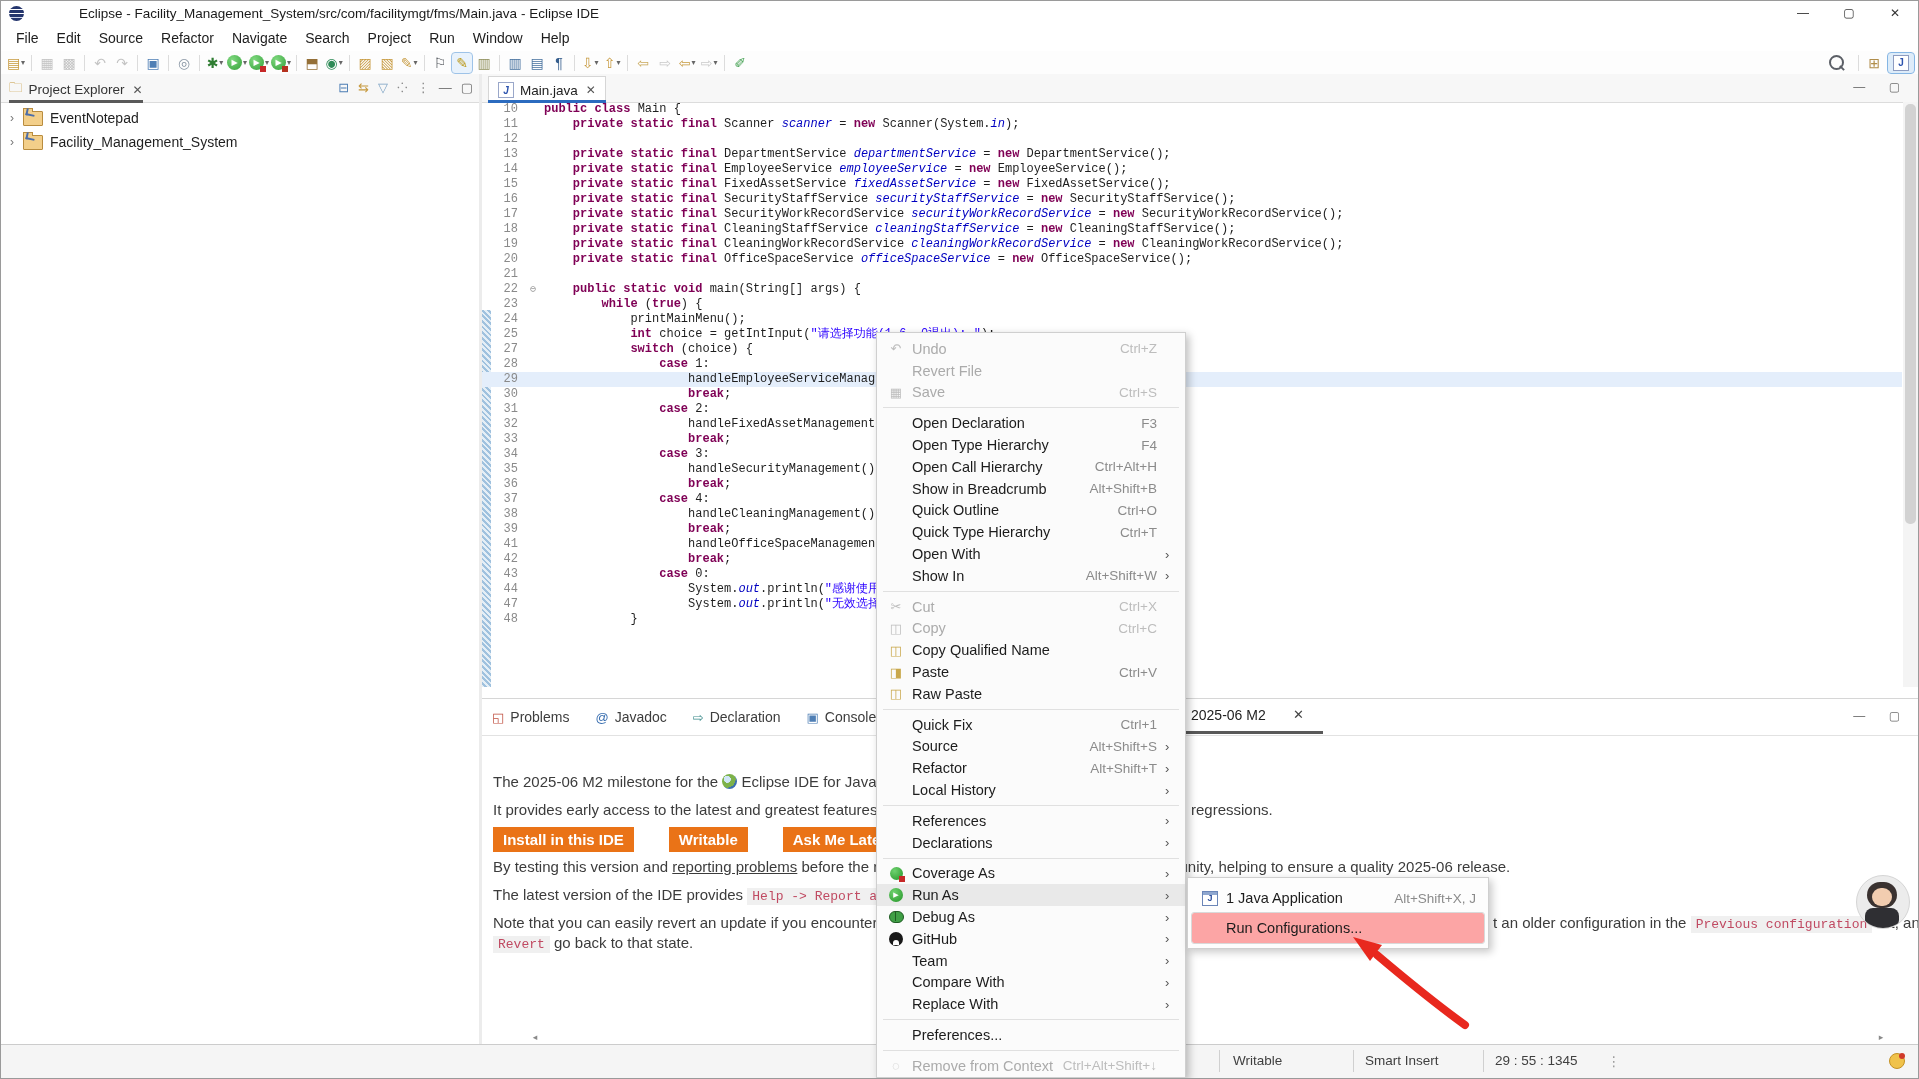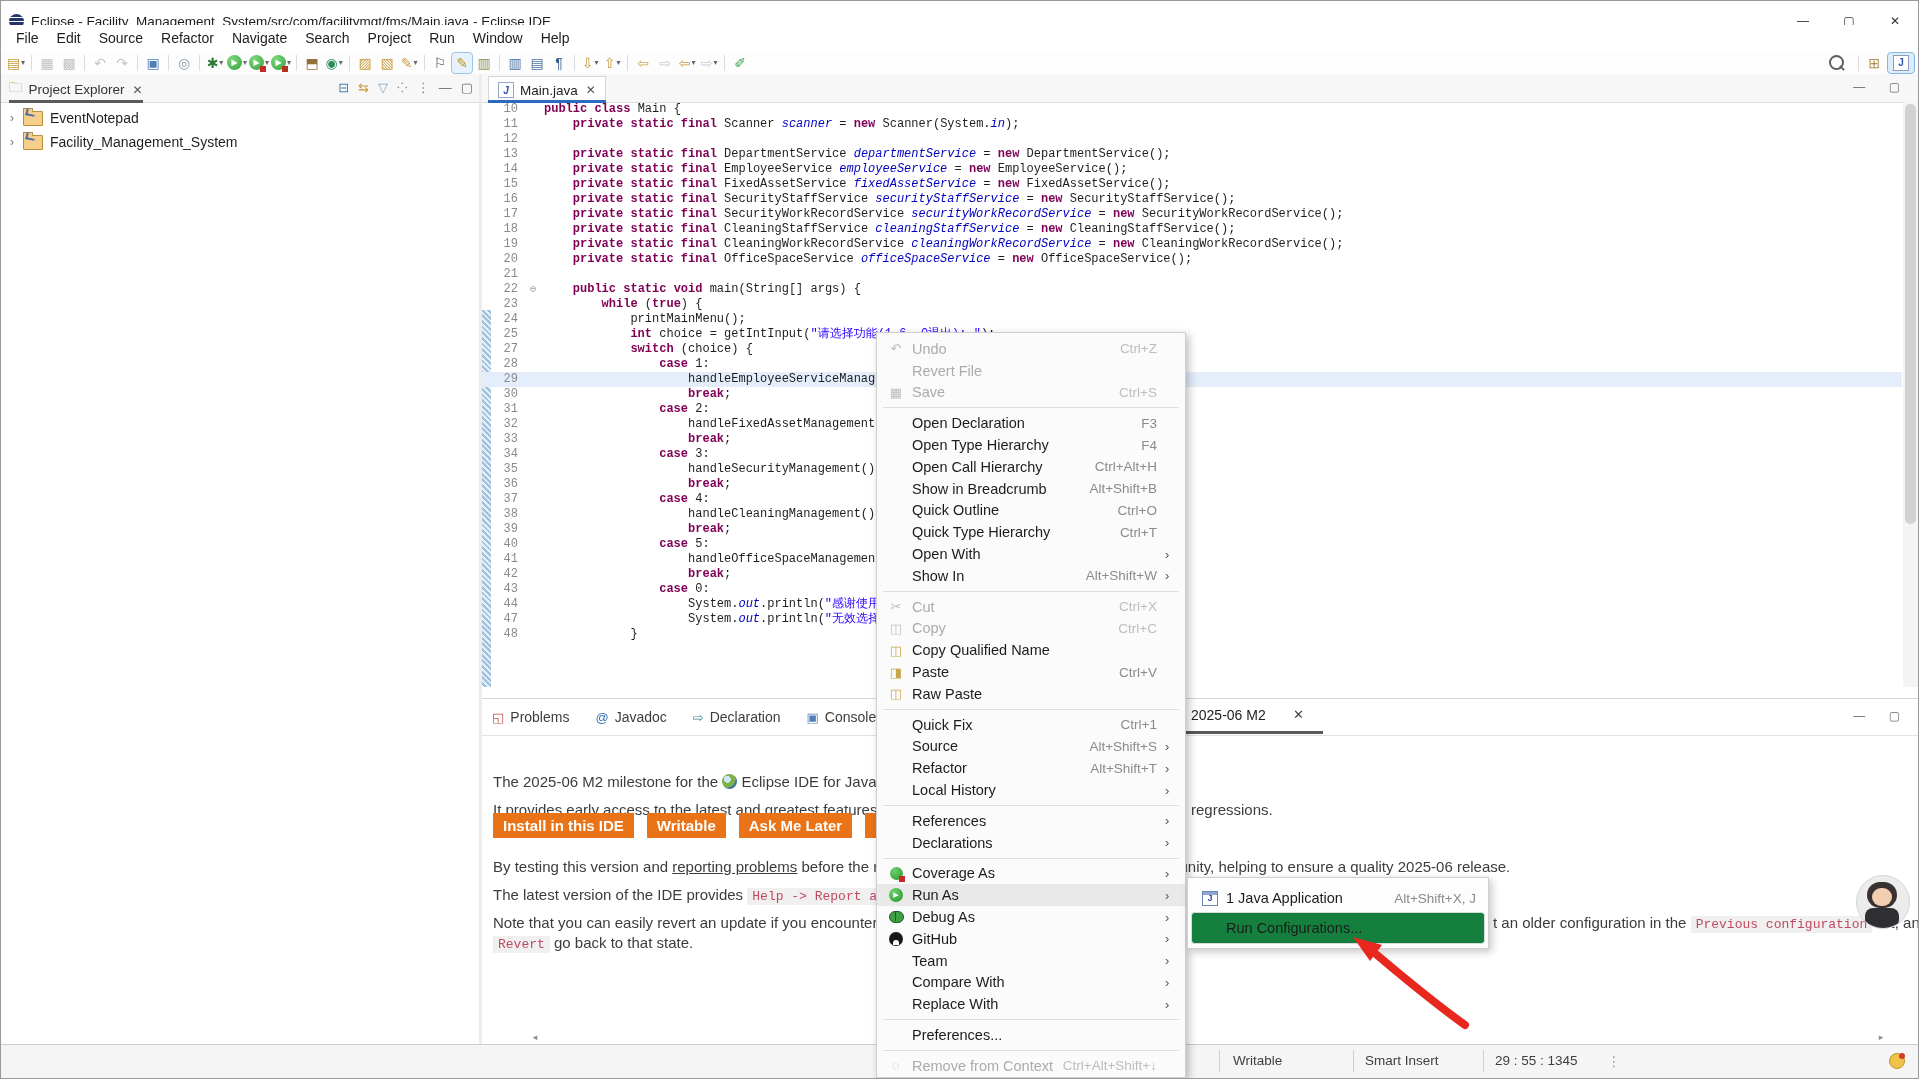--- a/index.html
+++ b/index.html
@@ -1,19 +1,19 @@
 <!DOCTYPE html>
 <html><head>
 <meta charset="utf-8">
 <style>
   html,body{margin:0;padding:0;background:#c9c9c9;}
   .app{position:relative;width:1919px;height:1079px;background:#ffffff;overflow:hidden;
        font-family:"Liberation Sans",sans-serif;color:#1e1e1e;border:1px solid #9a9a9a;box-sizing:border-box;}
   
-  .titlebar{position:absolute;left:0;top:8px;right:0;height:24px;background:#fff;display:flex;align-items:center;}
+  .titlebar{position:absolute;left:0;top:0;right:0;height:24px;background:#fff;display:flex;align-items:center;gap:48px;}
   .ecl-logo{width:15px;height:15px;border-radius:50%;margin:0 7px 0 8px;
     background:linear-gradient(180deg,#24356d 0 3px,#fff 3px 4px,#24356d 4px 7px,#fff 7px 8px,#24356d 8px 11px,#cfd6ea 11px 12px,#24356d 12px 15px);}
   .title-text{font-size:13.5px;color:#1b1b1b;}
   .win-controls{position:absolute;right:0;top:0;height:24px;display:flex;}
   .win-btn{width:46px;height:24px;display:flex;align-items:center;justify-content:center;font-size:12px;color:#333;}
   
   .menubar{position:absolute;left:0;top:24px;right:0;height:26px;background:#fff;display:flex;align-items:center;padding-left:6px;}
   .menu-item{padding:3px 9px;font-size:14px;color:#1d1d1d;}
   
   .toolbar{position:absolute;left:0;top:50px;right:0;height:23px;background:#fdfdfd;border-bottom:1px solid #e4e4e4;display:flex;align-items:center;padding-left:4px;}
@@ -75,21 +75,21 @@
   .btab .bic{margin-right:6px;font-size:13px;}
   .btab-active{position:absolute;left:639px;top:0;width:202px;height:35px;}
   .btab-active .lbl{position:absolute;left:70px;top:8px;font-size:14px;color:#222;}
   .btab-active .x{position:absolute;left:172px;top:8px;font-size:13px;color:#444;}
   .btab-active .under{position:absolute;left:58px;right:0;bottom:0;height:3px;background:#595959;}
   .bmm{position:absolute;right:8px;top:10px;color:#6e6e6e;font-size:12px;letter-spacing:10px;}
   .bcontent{position:absolute;left:0;top:36px;right:0;bottom:0;font-size:15px;color:#3c3c3c;}
   .bline{position:absolute;white-space:nowrap;}
   .codechip{font-family:"Liberation Mono","DejaVu Sans Mono",monospace;font-size:13px;color:#c04a62;background:#f0f0f0;padding:1px 5px;}
   .blink{text-decoration:underline;}
-  .btn-row{position:absolute;left:11px;top:78px;display:flex;}
+  .btn-row{position:absolute;left:11px;top:92px;display:flex;gap:22px;}
   .obtn{background:#ea7317;color:#fff;font-weight:bold;font-size:15px;padding:4px 10px;margin-right:13px;white-space:nowrap;}
   .sphere{display:inline-block;width:15px;height:15px;border-radius:50%;vertical-align:-2px;
       background:radial-gradient(circle at 35% 35%,#cfe6f7 0 25%,#7db24a 26% 60%,#3d6fae 61% 100%);}
   .avatar{position:absolute;left:1374px;top:140px;width:52px;height:52px;border-radius:50%;background:#ececec;border:1px solid #d5d5d5;overflow:hidden;}
   .av-hair{position:absolute;left:10px;top:6px;width:30px;height:26px;border-radius:14px;background:#3a3230;}
   .av-face{position:absolute;left:15px;top:12px;width:20px;height:18px;border-radius:9px;background:#f2cdb0;}
   .av-body{position:absolute;left:8px;top:32px;width:34px;height:20px;border-radius:8px;background:#2f2f33;}
   
   .statusbar{position:absolute;left:0;right:0;bottom:0;height:33px;background:#f5f5f5;border-top:1px solid #cccccc;font-size:13.5px;color:#3f3f3f;}
   .st{position:absolute;top:8px;}
@@ -114,21 +114,21 @@
   .ic-bug{width:13px;height:10px;border-radius:6px;background:#3f9f45;border:1px solid #1f5c23;position:relative;}
   .ic-bug::before{content:"";position:absolute;left:5px;top:-1px;width:1px;height:10px;background:#1f5c23;}
   .ic-gh{width:14px;height:14px;border-radius:50%;background:#191919;position:relative;}
   .ic-gh::after{content:"";position:absolute;left:4px;top:8px;width:6px;height:5px;border-radius:3px 3px 0 0;background:#fff;}
   .ic-japp{width:14px;height:13px;background:#fff;border:1px solid #6b86b8;position:relative;font-size:9px;font-weight:bold;color:#2d4f9e;text-align:center;line-height:13px;}
   .ic-japp::before{content:"";position:absolute;left:0;top:0;right:0;height:3px;background:#8fa7cf;}
   
   .submenu{position:absolute;left:1186px;top:876px;width:302px;height:72px;background:#fdfdfd;border:1px solid #cfcfcf;
        box-shadow:3px 3px 8px rgba(0,0,0,.22);z-index:55;padding-top:5px;box-sizing:border-box;}
   .srow{height:30px;display:flex;align-items:center;font-size:14.5px;color:#1c1c1c;margin:0 4px;}
-  .srow.hl{background:#15803d;outline:1px solid #d9d9d9;border-radius:2px;}
+  .srow.hl{background:#fca5a5;outline:1px solid #d9d9d9;border-radius:2px;}
   .srow .mi{margin-left:6px;}
   .arrow-svg{position:absolute;left:0;top:0;z-index:60;pointer-events:none;}
 </style>
 </head>
 <body>
 
 <div class="app">
 
   <div class="titlebar">
     <div class="ecl-logo"></div>
@@ -341,21 +341,20 @@
         <div class="cl"><span class="gut">30</span><span class="fold"></span><span class="p">                    </span><span class="k">break</span><span class="p">;</span></div>
         <div class="cl"><span class="gut">31</span><span class="fold"></span><span class="p">                </span><span class="k">case</span><span class="p"> 2:</span></div>
         <div class="cl"><span class="gut">32</span><span class="fold"></span><span class="p">                    </span><span class="m">handleFixedAssetManagement</span><span class="p">();</span></div>
         <div class="cl"><span class="gut">33</span><span class="fold"></span><span class="p">                    </span><span class="k">break</span><span class="p">;</span></div>
         <div class="cl"><span class="gut">34</span><span class="fold"></span><span class="p">                </span><span class="k">case</span><span class="p"> 3:</span></div>
         <div class="cl"><span class="gut">35</span><span class="fold"></span><span class="p">                    </span><span class="m">handleSecurityManagement</span><span class="p">();</span></div>
         <div class="cl"><span class="gut">36</span><span class="fold"></span><span class="p">                    </span><span class="k">break</span><span class="p">;</span></div>
         <div class="cl"><span class="gut">37</span><span class="fold"></span><span class="p">                </span><span class="k">case</span><span class="p"> 4:</span></div>
         <div class="cl"><span class="gut">38</span><span class="fold"></span><span class="p">                    </span><span class="m">handleCleaningManagement</span><span class="p">();</span></div>
         <div class="cl"><span class="gut">39</span><span class="fold"></span><span class="p">                    </span><span class="k">break</span><span class="p">;</span></div>
-        <div class="cl"><span class="gut">40</span><span class="fold"></span><span class="p">                </span><span class="k">case</span><span class="p"> 5:</span></div>
         <div class="cl"><span class="gut">41</span><span class="fold"></span><span class="p">                    </span><span class="m">handleOfficeSpaceManagement</span><span class="p">();</span></div>
         <div class="cl"><span class="gut">42</span><span class="fold"></span><span class="p">                    </span><span class="k">break</span><span class="p">;</span></div>
         <div class="cl"><span class="gut">43</span><span class="fold"></span><span class="p">                </span><span class="k">case</span><span class="p"> 0:</span></div>
         <div class="cl"><span class="gut">44</span><span class="fold"></span><span class="p">                    System.</span><span class="f">out</span><span class="p">.println(</span><span class="s">"感谢使用园区管理系统!"</span><span class="p">);</span></div>
         <div class="cl"><span class="gut">47</span><span class="fold"></span><span class="p">                    System.</span><span class="f">out</span><span class="p">.println(</span><span class="s">"无效选择，请重新输入"</span><span class="p">);</span></div>
         <div class="cl"><span class="gut">48</span><span class="fold"></span><span class="p">            }</span></div>
       </div>
     <div class="vscroll">
         <div class="vthumb"></div>
       </div>

